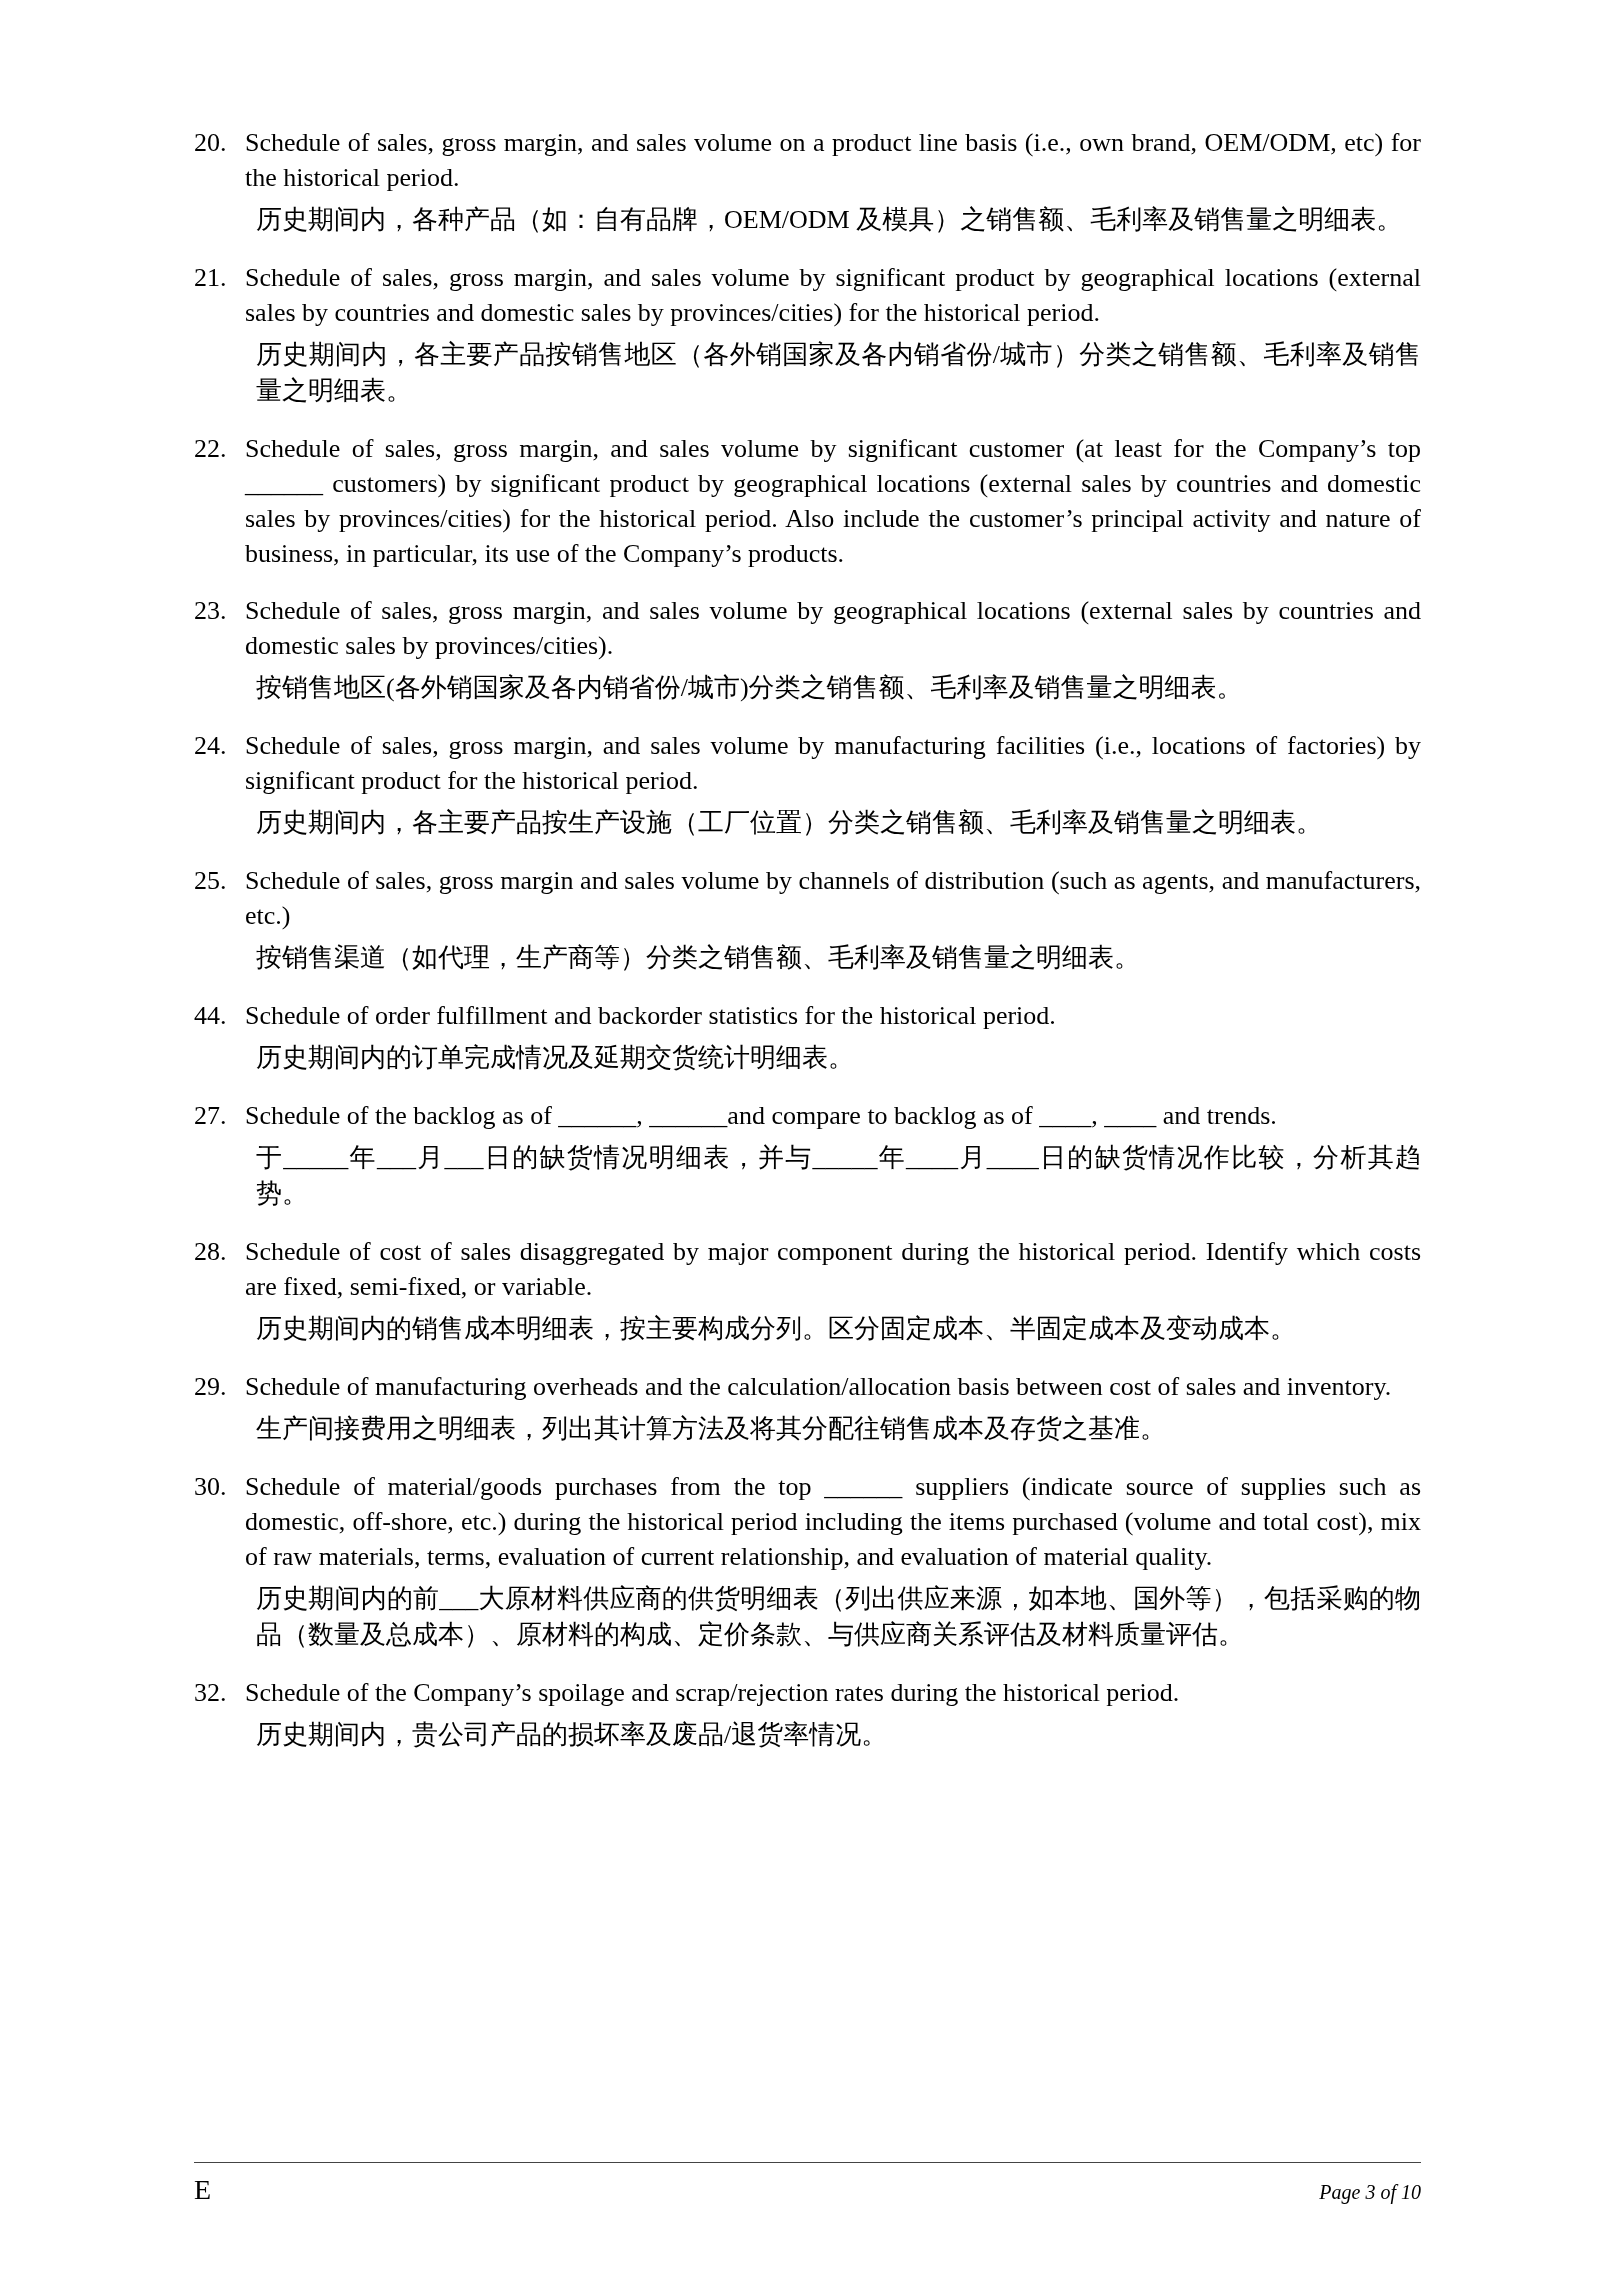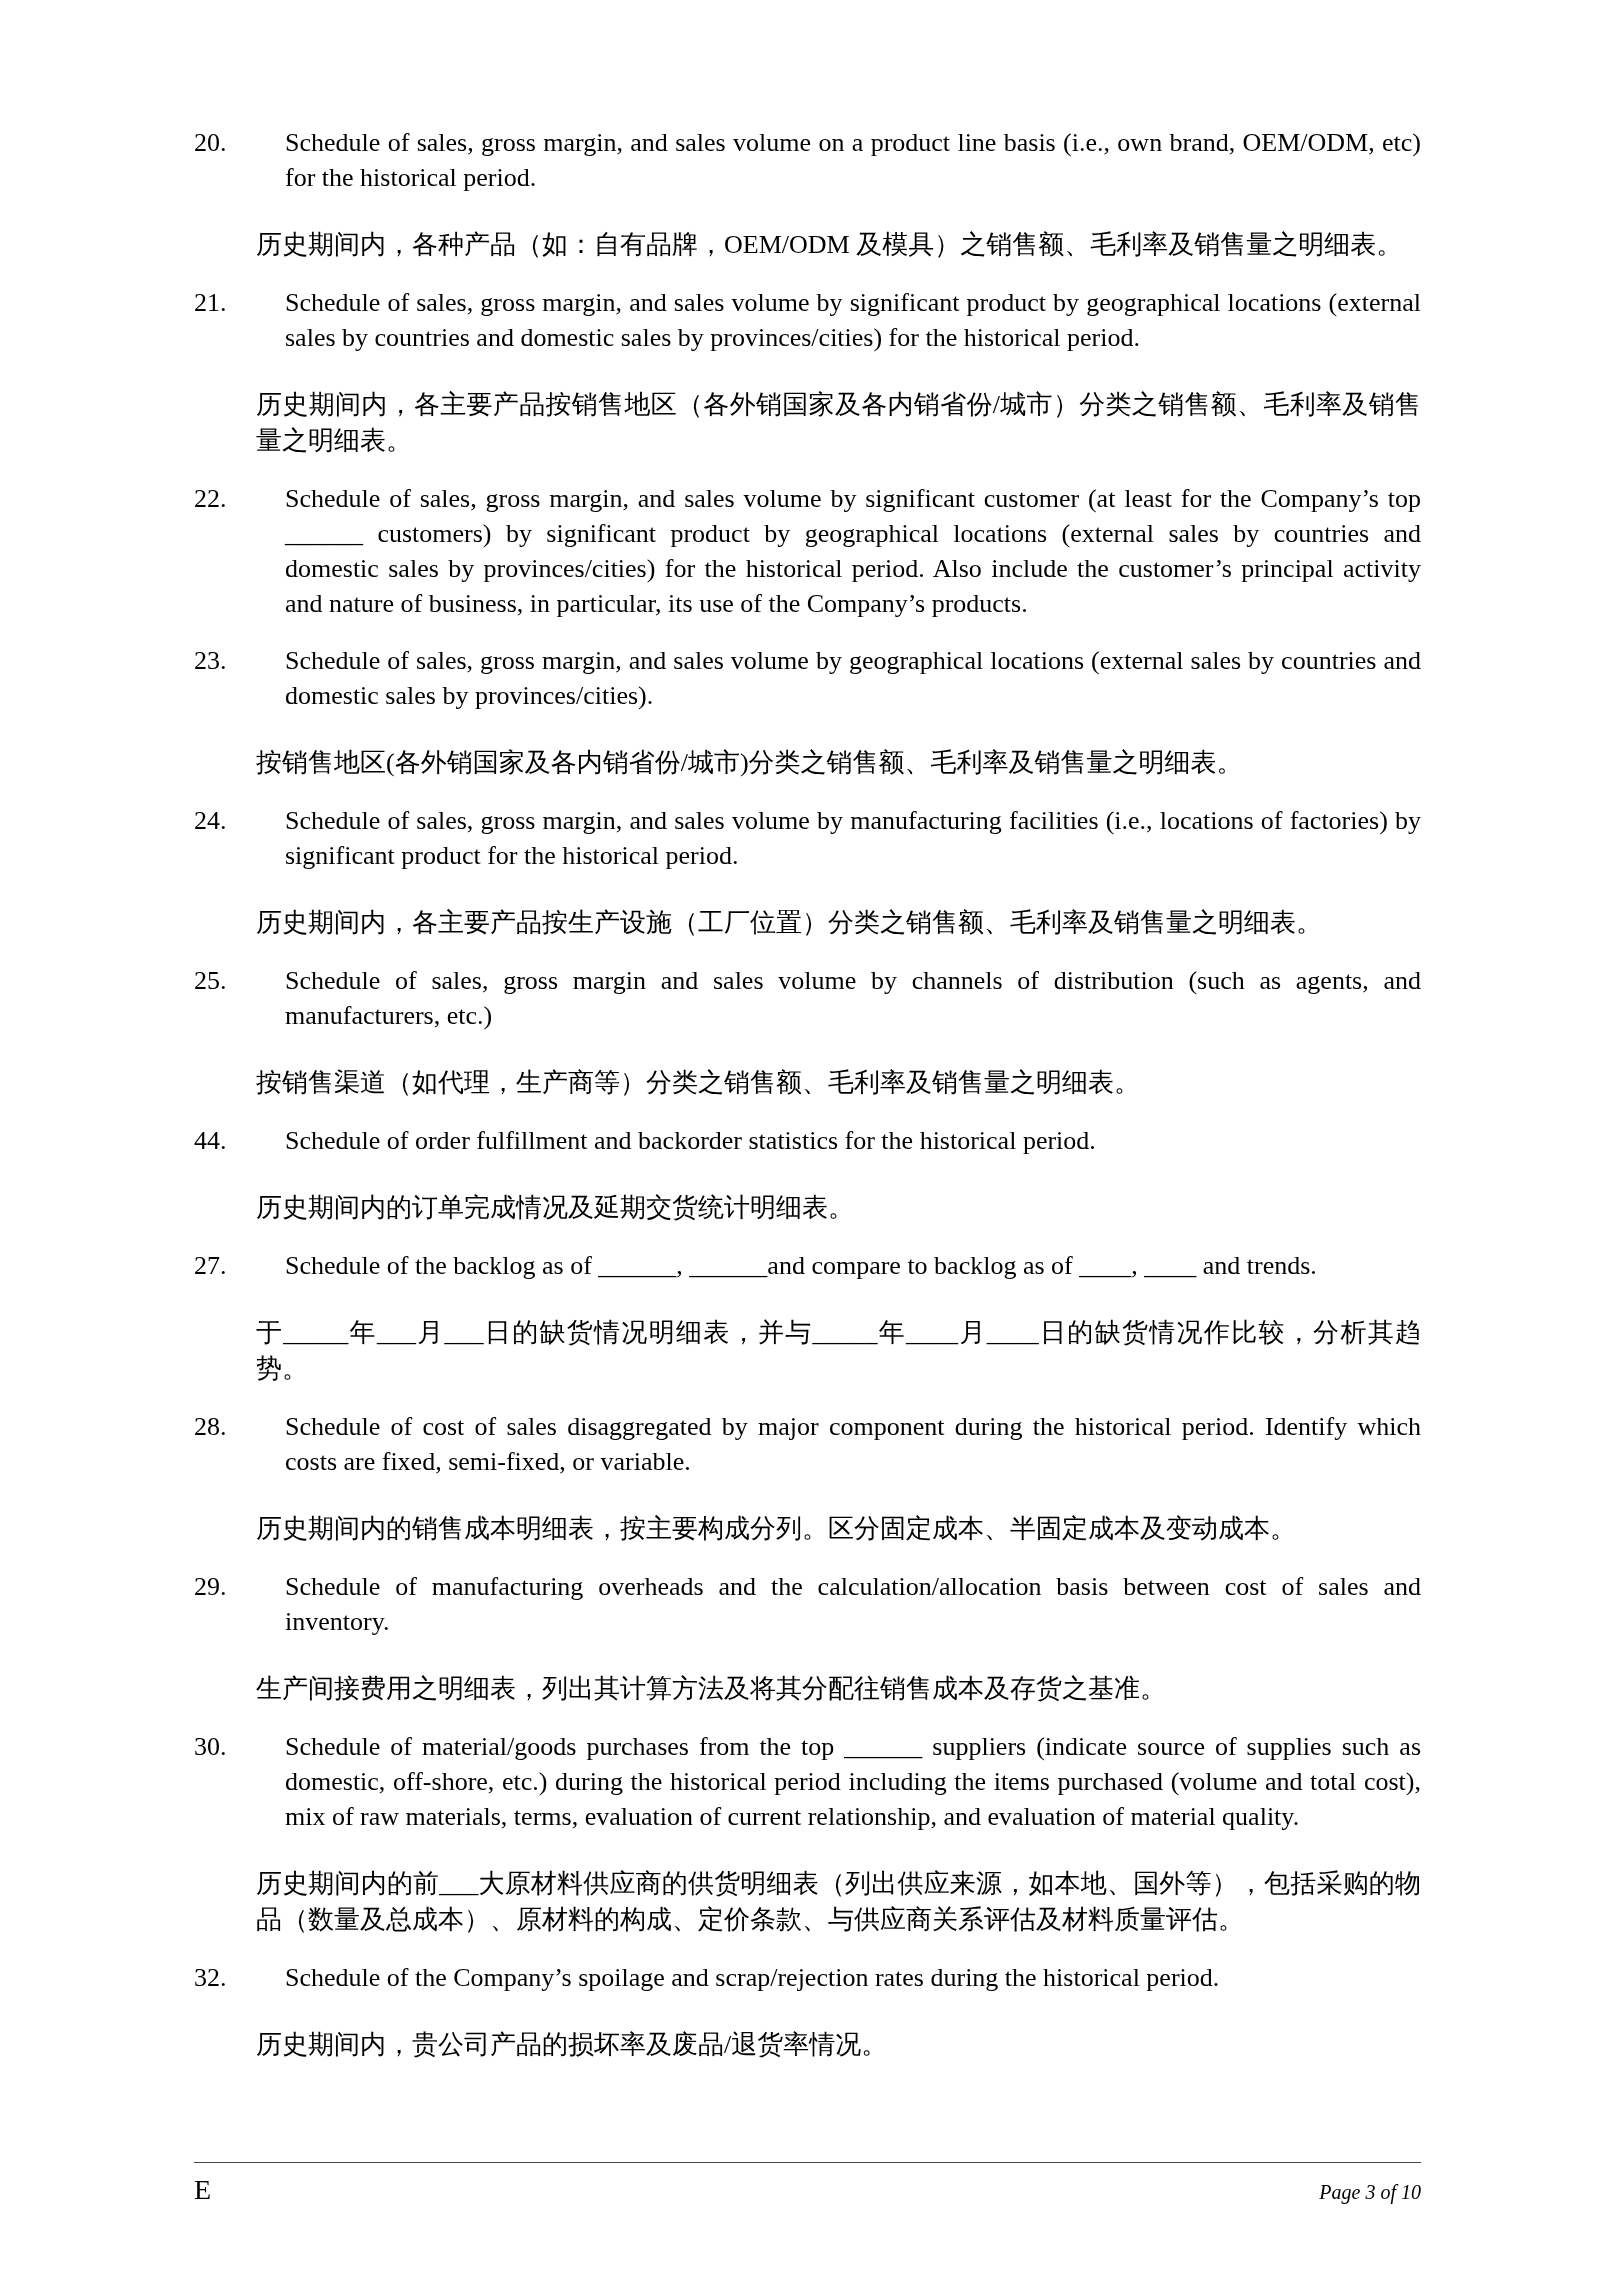--- a/index.html
+++ b/index.html
@@ -26,26 +26,25 @@
     flex: 0 0 51px;
     width: 51px;
     font-size: 26px;
     line-height: 35px;
   }
   .body { flex: 1; min-width: 0; }
   p.en {
     font-size: 26px;
     line-height: 35px;
     text-align: justify;
-    margin-left: 40px;
   }
   p.zh {
     font-size: 26px;
     line-height: 36px;
-    margin-top: 32px;
+    margin-top: 7px;
     padding-left: 11px;
     text-align: justify;
   }
   .footer {
     position: absolute;
     left: 194px;
     right: 194px;
     top: 2162px;
   }
   .footer-rule {

